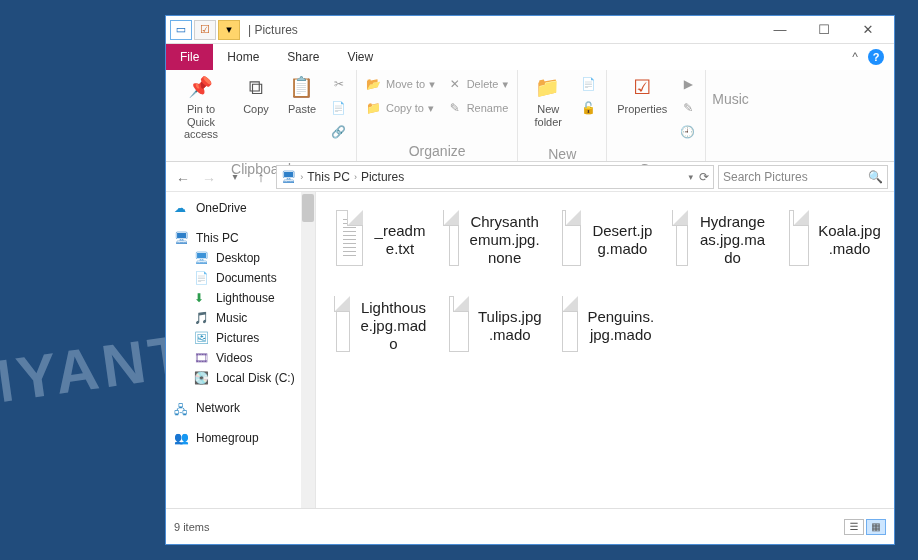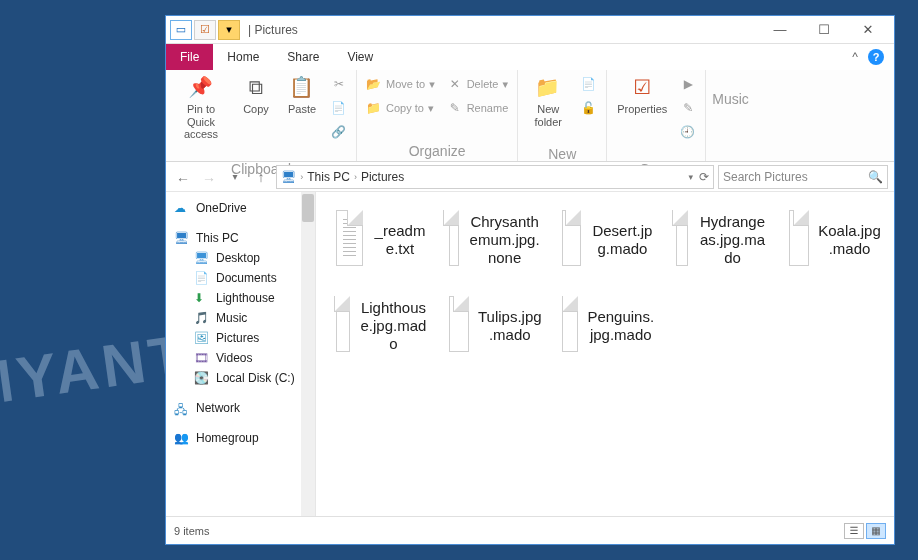--- a/index.html
+++ b/index.html
@@ -40,21 +40,21 @@
 .navitem.sub { padding-left: 28px; }
 .navgap { height: 10px; }
 .navitem .ni { width: 16px; height: 14px; display: inline-block; }
 .files { flex: 1; overflow: auto; padding: 8px; display: grid; grid-template-columns: repeat(5, 1fr); gap: 6px 4px; align-content: start; }
 .fileitem { display: flex; flex-direction: row; align-items: center; text-align: center; font-size: 15px; color: #222; padding: 4px; }
 .fileicon { width: 58px; height: 68px; position: relative; margin-bottom: 4px; }
 .fileicon .page { position: absolute; inset: 6px 8px; background: #fff; border: 1px solid #cfcfcf; }
 .fileicon .fold { position: absolute; top: 6px; right: 8px; width: 16px; height: 16px; background: linear-gradient(135deg, #fff 48%, #dcdcdc 52%); border-left: 1px solid #cfcfcf; border-bottom: 1px solid #cfcfcf; }
 .fileicon.text .page::before { content: ""; position: absolute; left: 6px; right: 6px; top: 8px; bottom: 8px; background: repeating-linear-gradient(#bcbcbc 0 1px, transparent 1px 4px); }
 .filename { line-height: 1.2; word-break: break-word; max-width: 100px; }
-.statusbar { height: 28px; border-top: 1px solid #e0e0e0; display: flex; align-items: center; padding: 0 8px; font-size: 11px; color: #555; }
+.statusbar { height: 36px; border-top: 1px solid #e0e0e0; display: flex; align-items: center; padding: 0 8px; font-size: 11px; color: #555; }
 .statusbar .viewsw { margin-left: auto; display: flex; gap: 2px; }
 .statusbar .viewsw span { width: 20px; height: 16px; border: 1px solid #bcbcbc; display: flex; align-items: center; justify-content: center; font-size: 10px; }
 .statusbar .viewsw span.active { background: #cde6ff; border-color: #6faef0; }
 .cb { width: 12px; height: 12px; border: 1px solid #5a9bd4; display: inline-block; }
 .scrollbar-nav { position: absolute; right: 0; top: 0; width: 14px; height: 100%; background: #f0f0f0; }
 .scrollthumb { position: absolute; right: 1px; top: 2px; width: 12px; height: 28px; background: #c8c8c8; border-radius: 2px; }
 </style>
 </head>
 <body>
 

